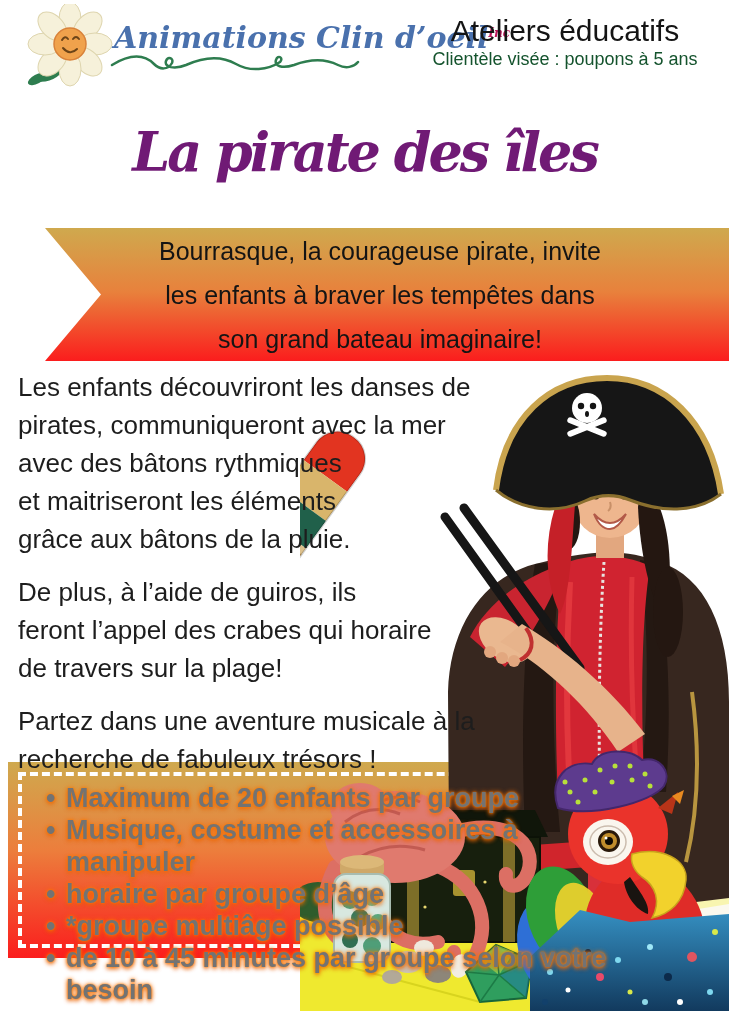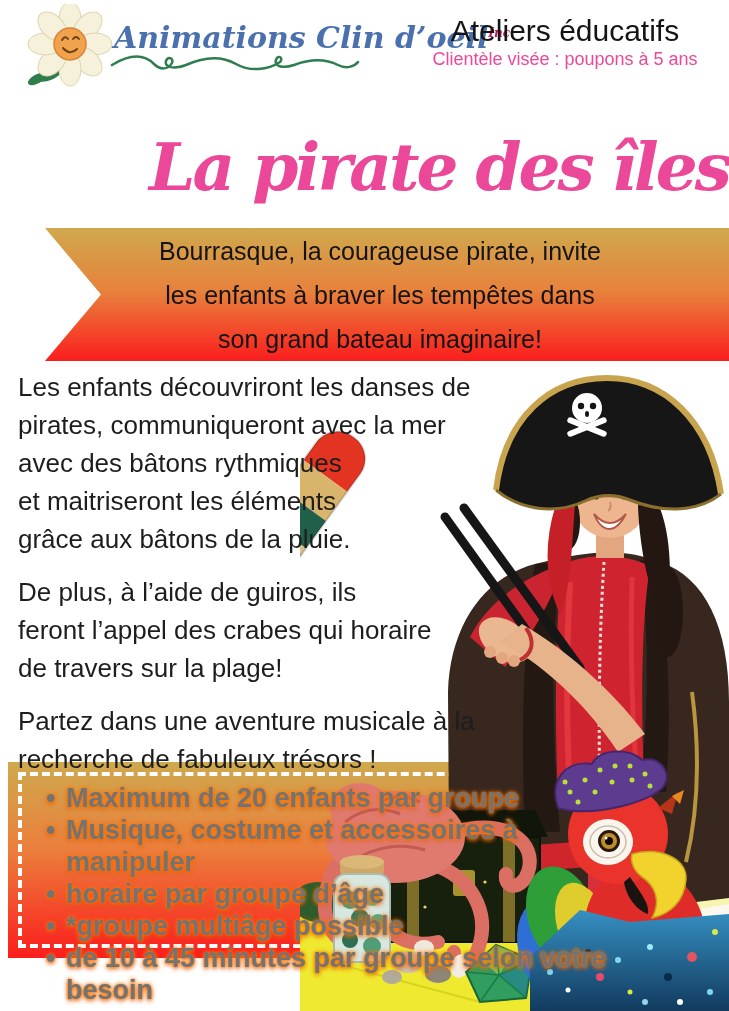--- a/index.html
+++ b/index.html
@@ -16,27 +16,27 @@
     position:absolute; left:90px; top:18px; white-space:nowrap;
     font-family:"DejaVu Serif", serif; font-style:italic; font-weight:bold;
     font-size:30px; color:#4a71ad;
   }
   .brand sup { font-size:12px; color:#be185d; }
   .squiggle { position:absolute; left:86px; top:48px; }
   .tagline { position:absolute; left:96px; top:62px; font-size:21px; color:#3a3a3a; }
 
   .program { position:absolute; right:14px; top:14px; width:300px; text-align:center; }
   .program-title { font-size:30px; color:#141414; margin:0; font-weight:500; }
-  .program-aud { font-size:18px; color:#ec4899; margin-top:1px; }
+  .program-aud { font-size:18px; color:#14532d; margin-top:1px; }
 
   
   .main-title {
-    position:absolute; left:0; top:84px; width:100%; text-align:right;
+    position:absolute; left:0; top:84px; width:100%; text-align:center;
     font-family:"DejaVu Serif", serif; font-style:italic; font-weight:700;
-    font-size:66px; letter-spacing:-3px; color:#ec4899; white-space:nowrap;
+    font-size:54px; letter-spacing:-3px; color:#701a75; white-space:nowrap;
     z-index:1;
   }
 
   
   .ribbon {
     position:absolute; left:45px; right:0; top:228px; height:133px;
     background:linear-gradient(180deg,#cfa94e 0%,#e8813c 48%,#fb1d1d 100%);
     clip-path:polygon(0 0,100% 0,100% 100%,0 100%,56px 50%);
     display:flex; align-items:center; z-index:2;
   }

